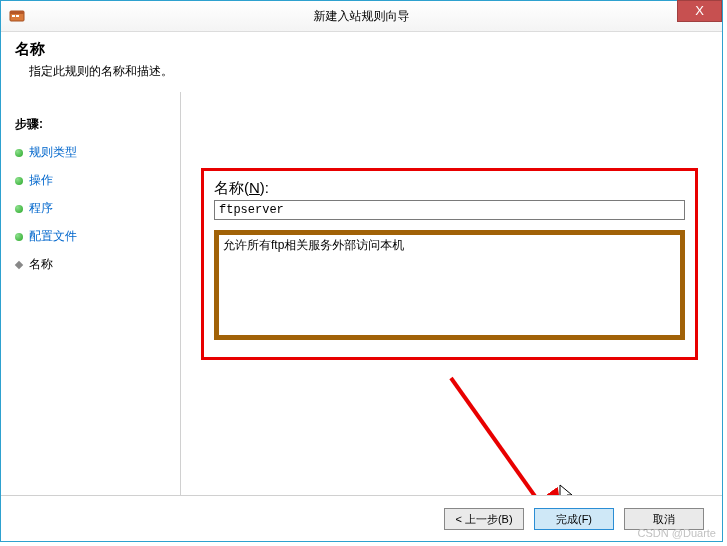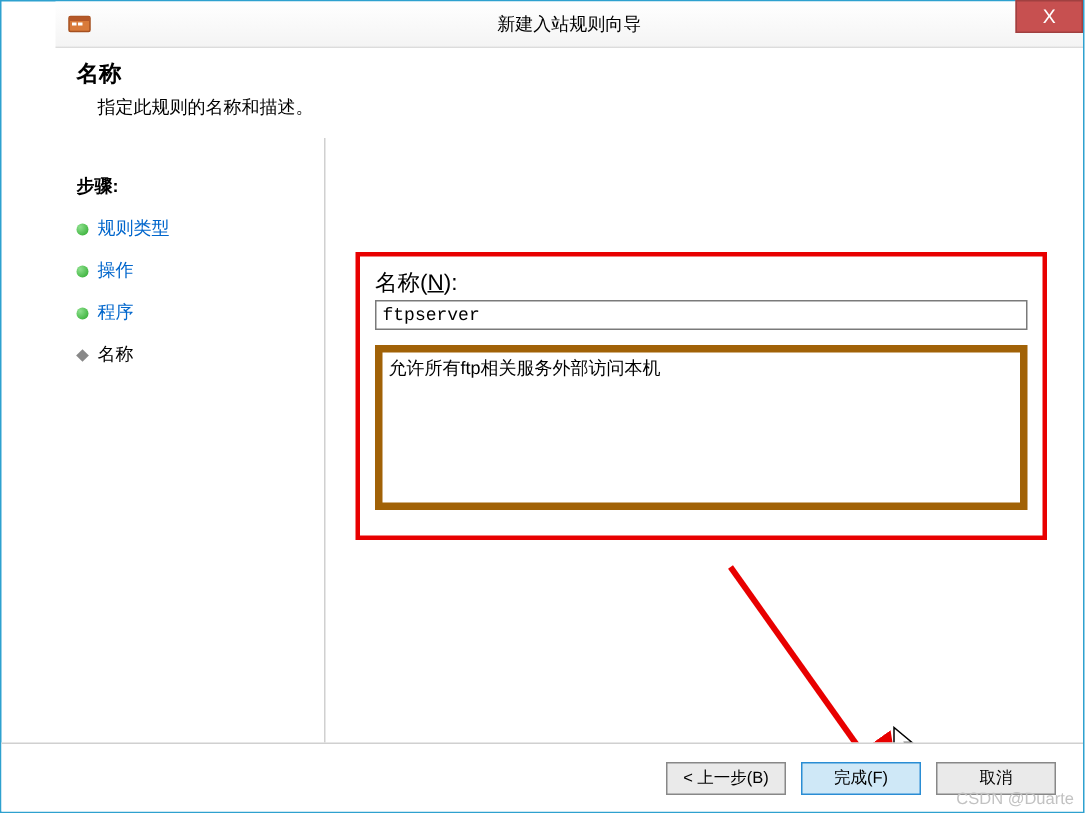--- a/index.html
+++ b/index.html
@@ -9,21 +9,20 @@
     font-size: 12px;
     background: #fff;
   }
   .window {
     width: 723px;
     height: 542px;
     border: 1px solid #2ea1cf;
     position: relative;
     background: #fff;
     box-sizing: border-box;
-    padding-left: 36px;
   }
   
   .titlebar {
     height: 30px;
     background: linear-gradient(to bottom, #ffffff, #f4f4f4);
     border-bottom: 1px solid #dcdcdc;
     display: flex;
     align-items: center;
     position: relative;
   }
@@ -252,20 +251,24 @@
         <a href="#" class="lbl">规则类型</a>
       </div>
       <div class="step">
         <span class="dot"></span>
         <a href="#" class="lbl">操作</a>
       </div>
       <div class="step">
         <span class="dot"></span>
         <a href="#" class="lbl">程序</a>
       </div>
+      <div class="step">
+        <span class="dot"></span>
+        <a href="#" class="lbl">配置文件</a>
+      </div>
       <div class="step current">
         <span class="dot"></span>
         <span class="lbl">名称</span>
       </div>
     </div>
 
     <div class="main">
 
       <div class="highlight-box">
         <div class="field-label">

